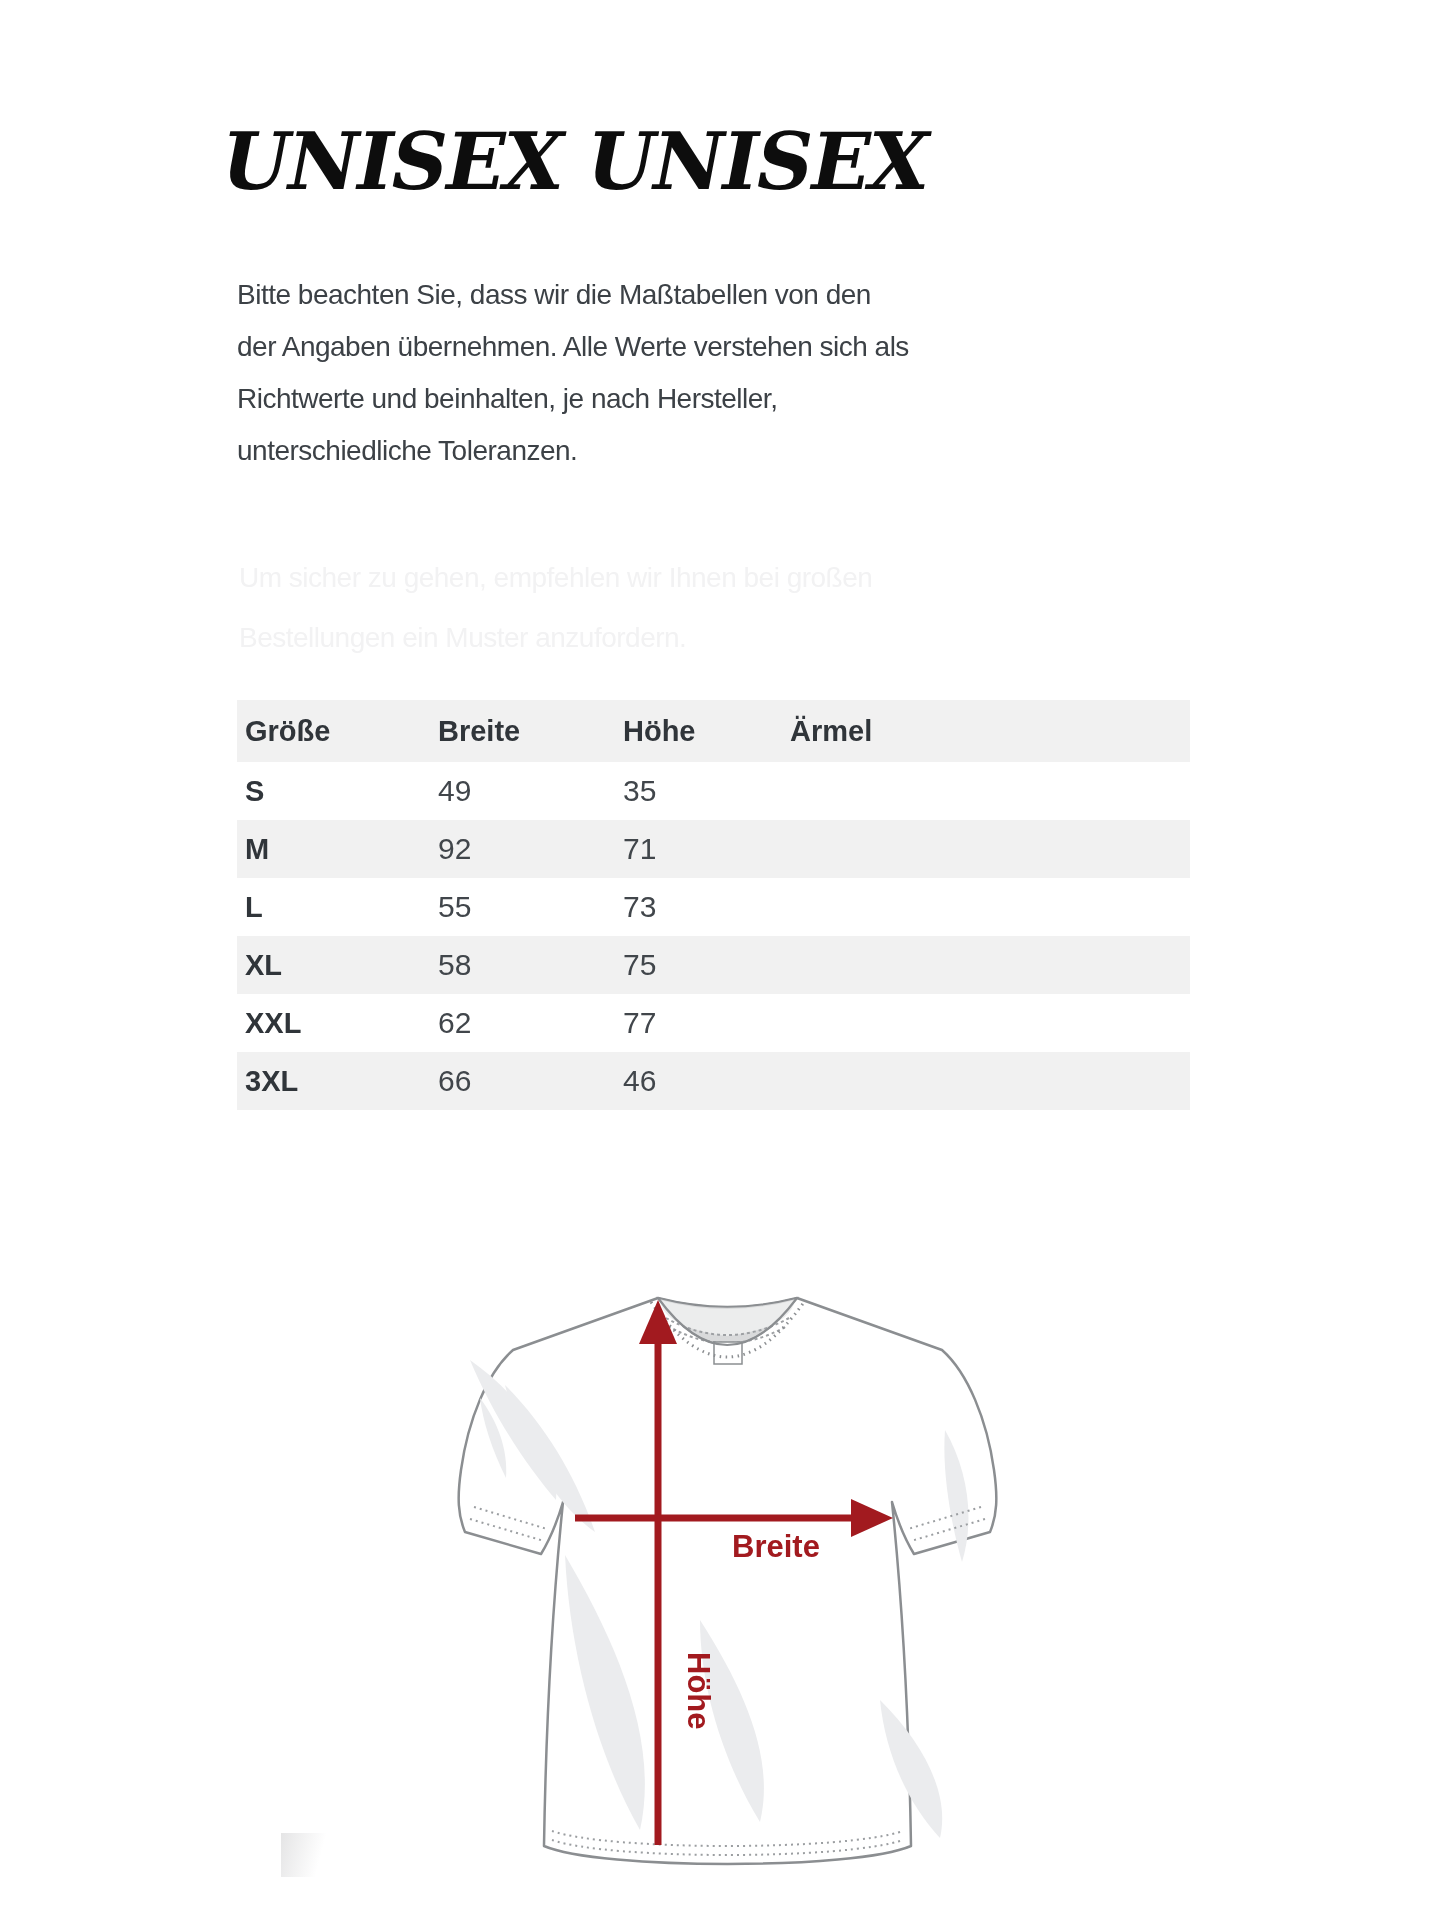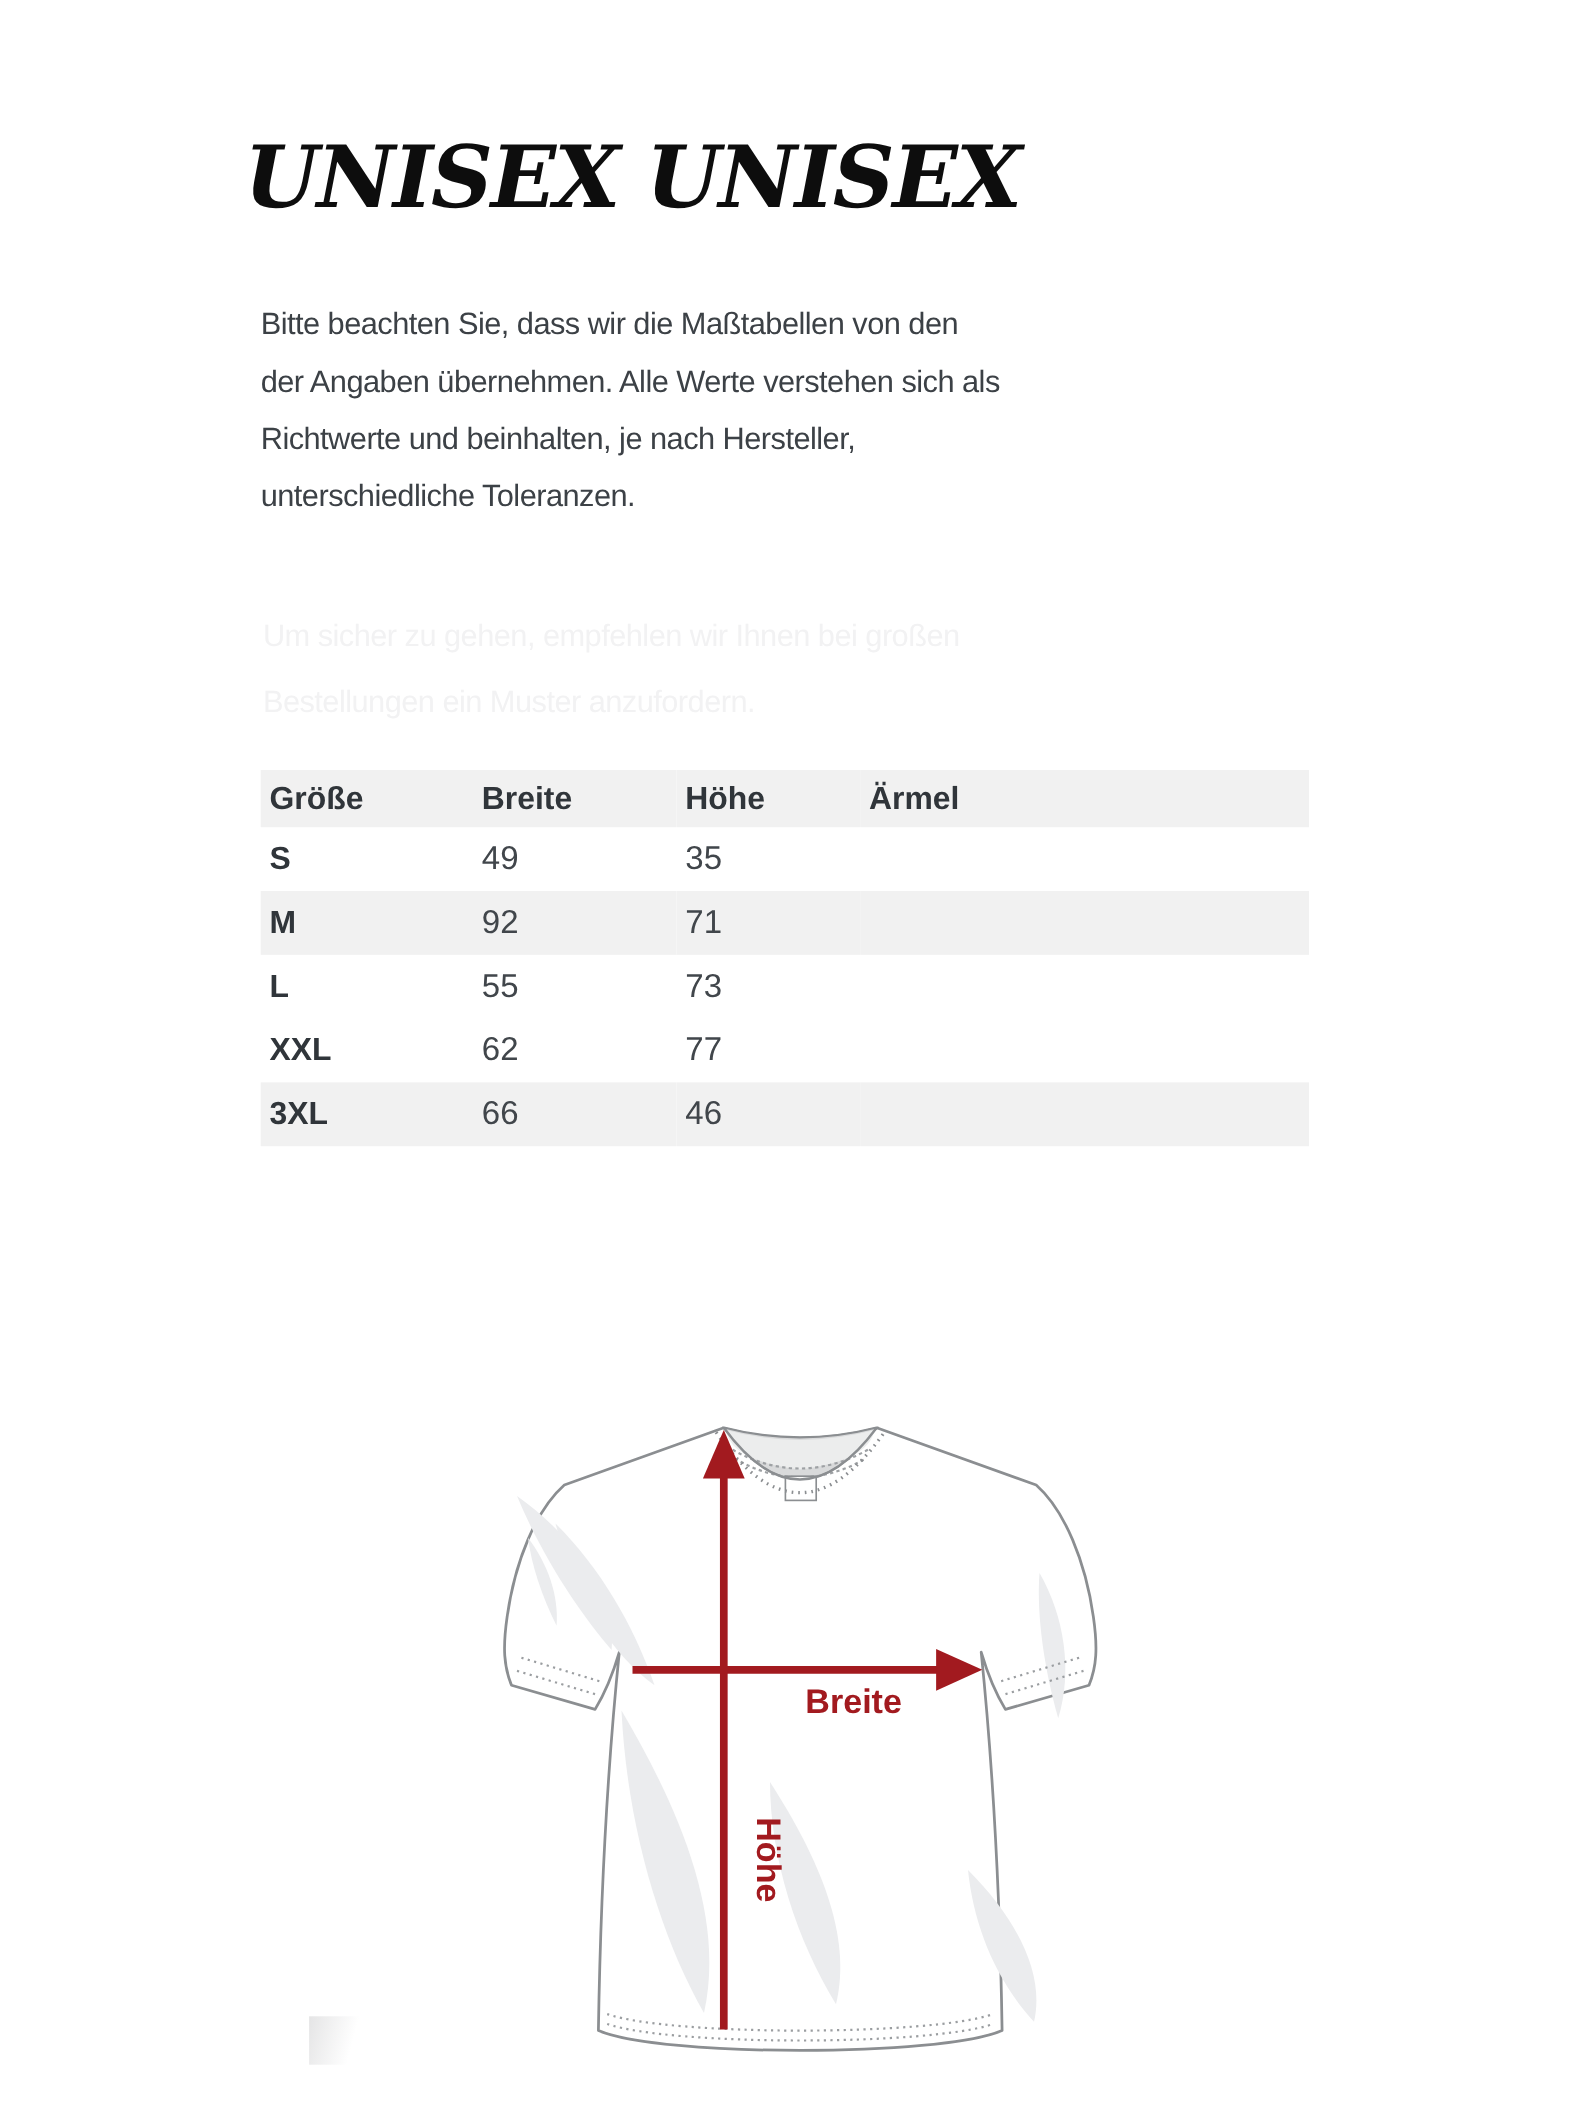--- a/index.html
+++ b/index.html
@@ -24,21 +24,21 @@
     position:absolute;left:237px;top:700px;width:953px;
     border-collapse:collapse;table-layout:fixed;
   }
   table.size-table col.c1{width:193px}
   table.size-table col.c2{width:185px}
   table.size-table col.c3{width:167px}
   table.size-table col.c4{width:408px}
   table.size-table th,table.size-table td{
     text-align:left;padding:0 0 0 8px;vertical-align:middle;white-space:nowrap;
   }
-  table.size-table thead tr{height:52px;background:#f1f1f1;margin-left:24px;}
+  table.size-table thead tr{height:62px;background:#f1f1f1;margin-left:24px;}
   table.size-table th{font-size:29px;font-weight:700;color:#30353a;}
   table.size-table tbody tr{height:58px;}
   table.size-table tbody tr.stripe{background:#f1f1f1;}
   td.size-label{font-size:29px;font-weight:700;color:#30353a;}
   td.num{font-size:30px;font-weight:400;color:#41464b;}
   .shirt-figure{position:absolute;left:370px;top:1235px;width:680px;height:692px;}
   .corner-artifact{
     position:absolute;left:281px;top:1833px;width:54px;height:44px;
     background:linear-gradient(105deg,rgba(90,90,95,0.16),rgba(255,255,255,0) 70%);
   }
@@ -87,20 +87,26 @@
       <tr class="stripe">
         <td class="size-label">M</td>
         <td class="num">92</td>
         <td class="num">71</td>
         <td class="num"></td>
       </tr>
       <tr>
         <td class="size-label">L</td>
         <td class="num">55</td>
         <td class="num">73</td>
+        <td class="num"></td>
+      </tr>
+      <tr class="stripe">
+        <td class="size-label">XL</td>
+        <td class="num">58</td>
+        <td class="num">75</td>
         <td class="num"></td>
       </tr>
       <tr>
         <td class="size-label">XXL</td>
         <td class="num">62</td>
         <td class="num">77</td>
         <td class="num"></td>
       </tr>
       <tr class="stripe">
         <td class="size-label">3XL</td>

